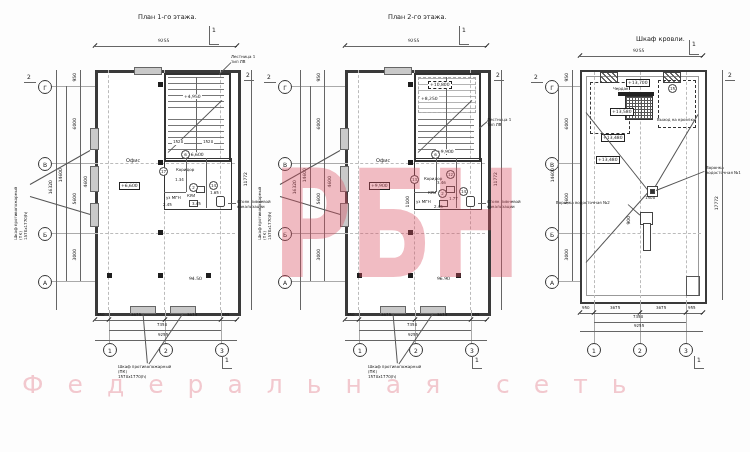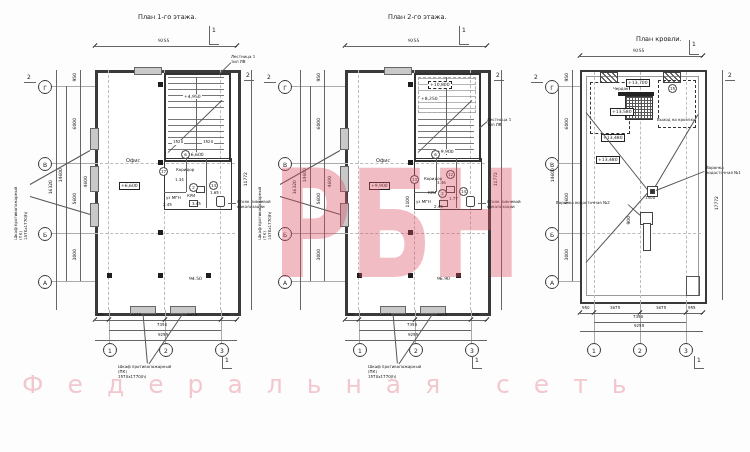--- a/index.html
+++ b/index.html
@@ -320,21 +320,21 @@
     <div>1570х1770(h)</div>
   </div>
   <div class="ln" style="left:280px;top:184px;width:69px;transform:rotate(-29.5deg);"></div>
   <div class="ln" style="left:280px;top:196px;width:63px;transform:rotate(16.7deg);"></div>
 
   <div class="t t6" style="left:496px;top:72px;">2</div>
   <div class="hl" style="left:494px;top:80px;width:10px;"></div>
   <div class="vl" style="left:501px;top:70px;height:240px;"></div>
   <div class="vt" style="left:494px;top:172px;">11772</div>
 
-  <div class="t t7" style="left:636px;top:36px;">План кровли.</div>
+  <div class="t t7" style="left:636px;top:36px;">Шкаф кровли.</div>
   <div class="hl" style="left:580px;top:56px;width:123px;"></div>
   <div class="tk" style="left:577px;top:55px;"></div>
   <div class="tk" style="left:700px;top:55px;"></div>
   <div class="t t45" style="left:633px;top:48px;">9255</div>
   <div class="vl" style="left:689px;top:40px;height:14px;"></div>
   <div class="hl" style="left:689px;top:54px;width:10px;"></div>
   <div class="t t6" style="left:692px;top:41px;">1</div>
 
   <div class="bld3" style="left:580px;top:70px;width:123px;height:230px;"></div>
   <div class="wall1" style="left:586px;top:76px;width:111px;height:218px;border-color:#999;"></div>

